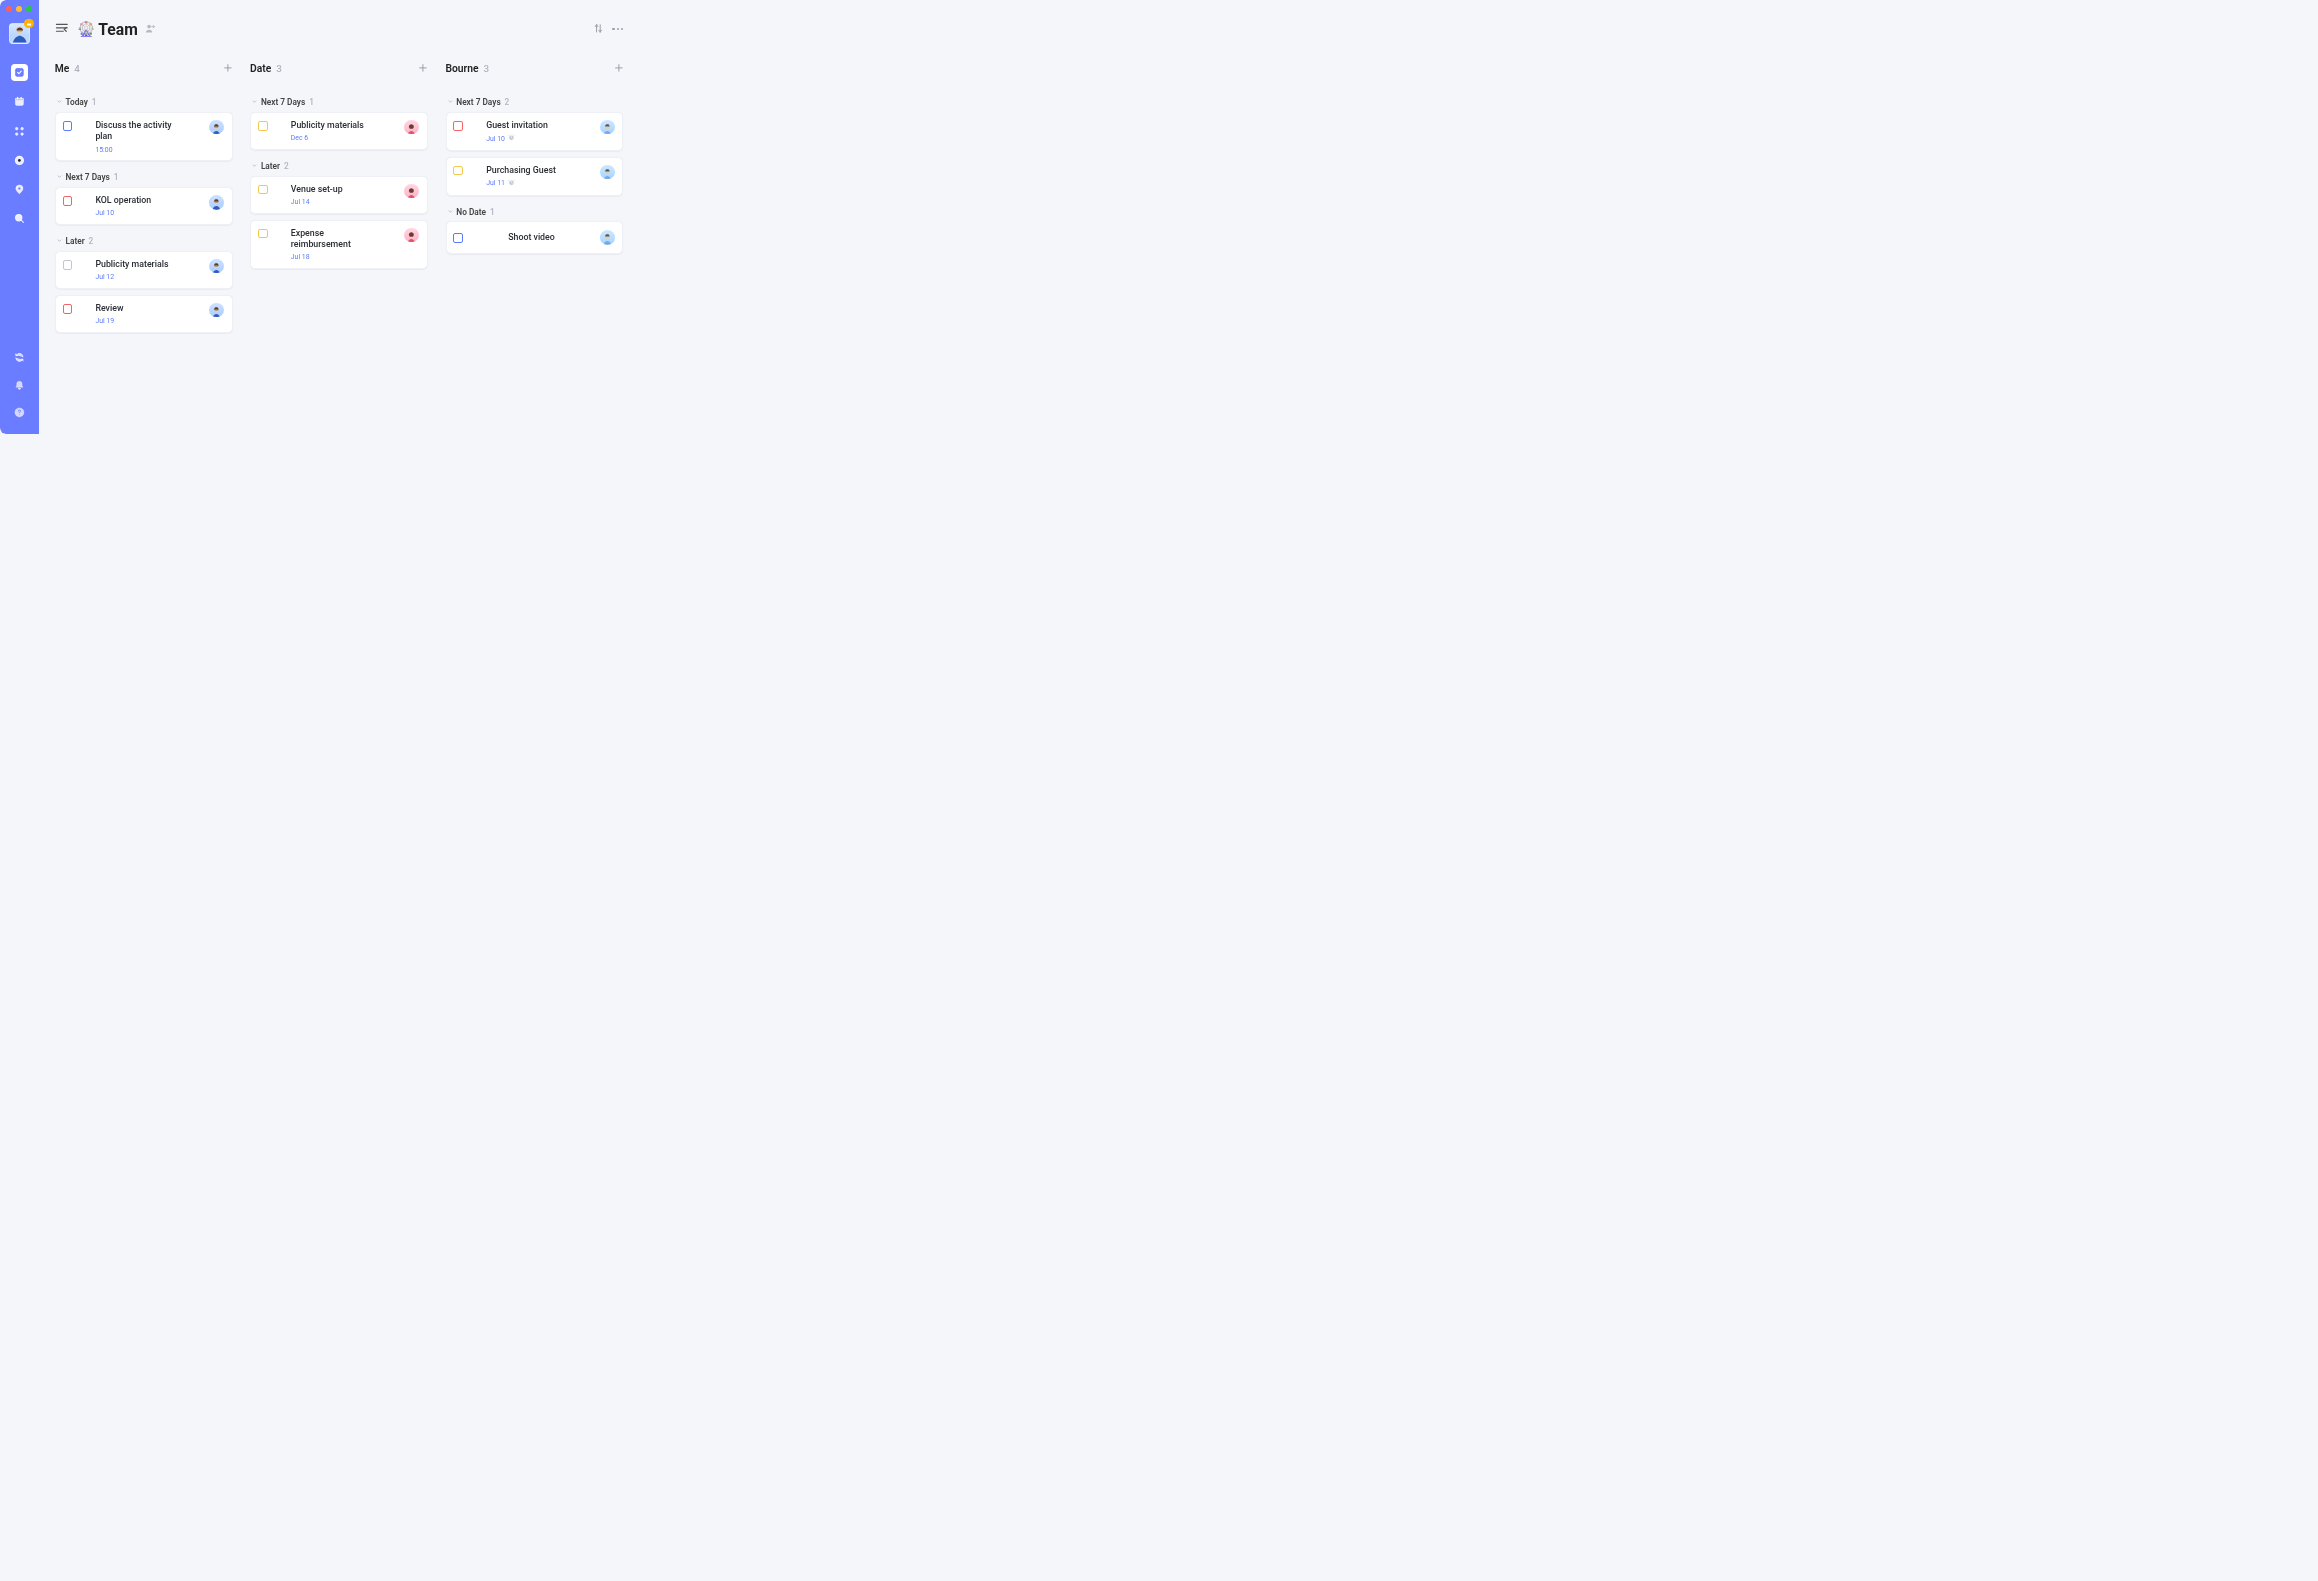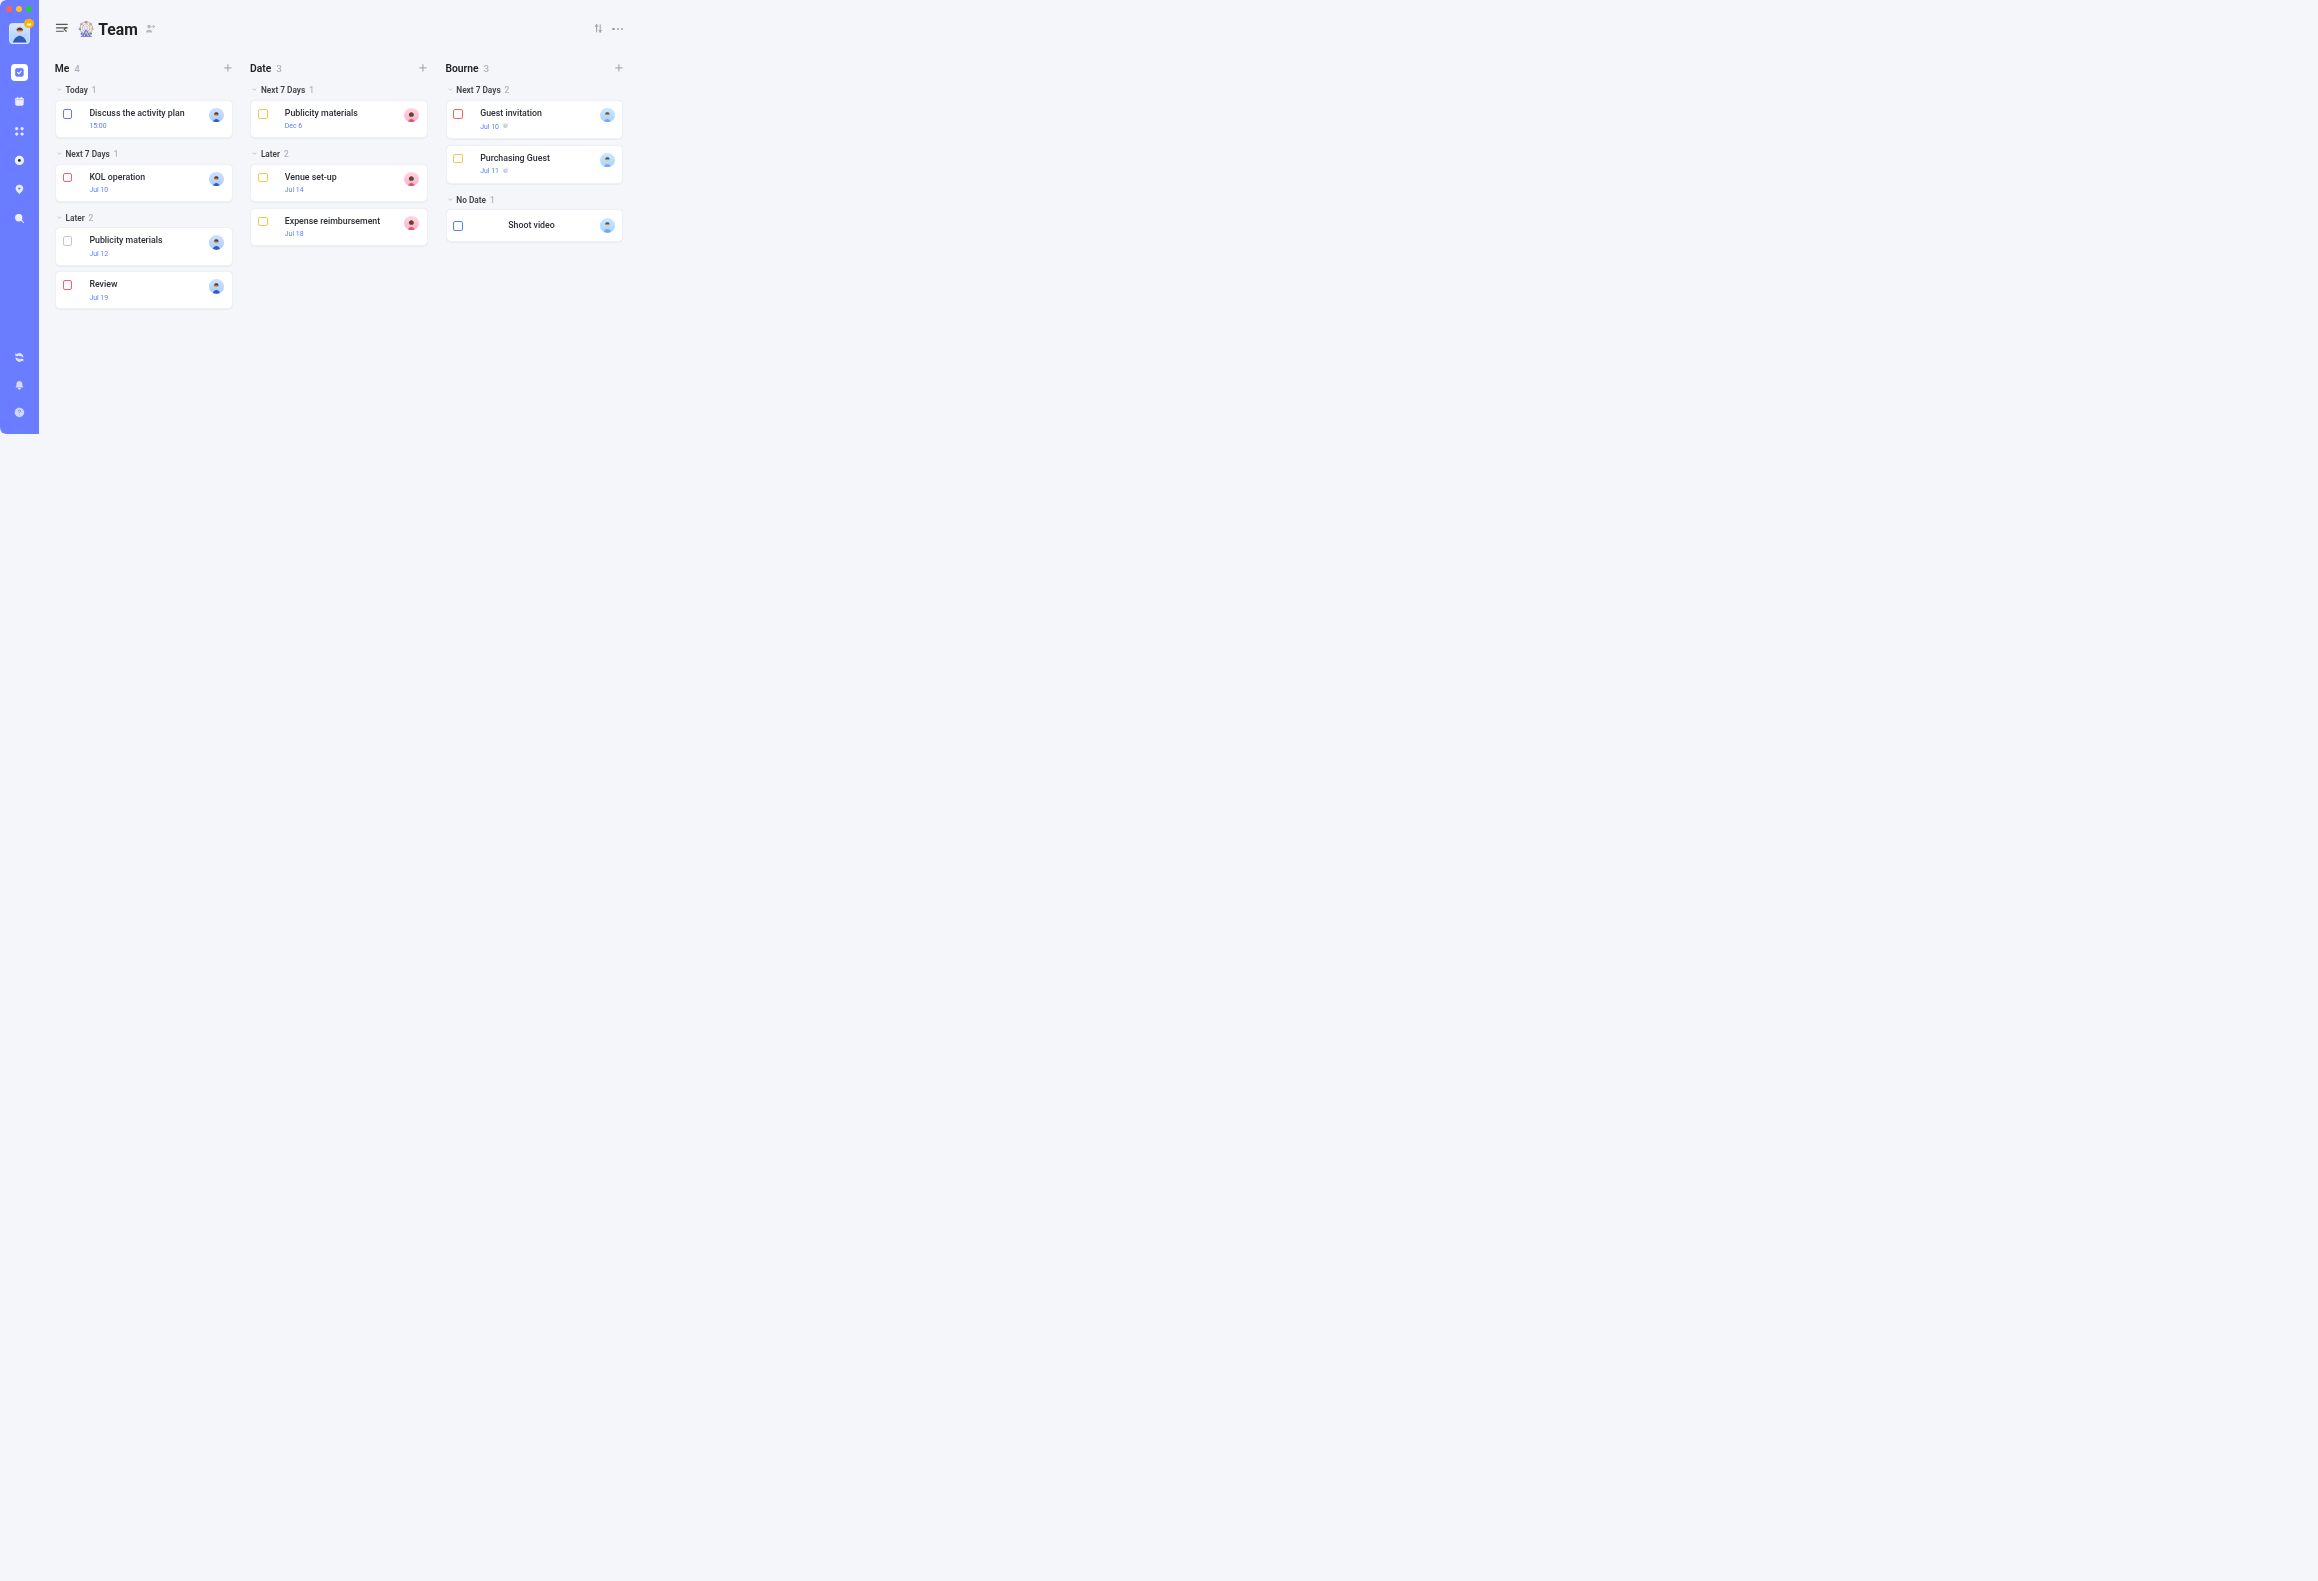--- a/index.html
+++ b/index.html
@@ -100,21 +100,21 @@
 .header-spacer { flex: 1; }
 .header-action { margin-left: 8.8px; cursor: pointer; }
 .header-action svg { width: 10.8px; height: 10.8px; stroke: #9a9da8; fill: none; }
 .more-dots { display: flex; gap: 2px; align-items: center; margin-left: 8.8px; cursor:pointer; }
 .more-dots span { width: 2.4px; height: 2.4px; background: #9a9da8; border-radius: 50%; }
 
 .board { display: flex; gap: 17.6px; }
 .column { width: 181px; }
 .col-header {
   display: flex; align-items: center;
-  margin-bottom: 6px;
+  margin-bottom: 18px;
   justify-content: flex-end;
 }
 .col-name { font-size: 10.3px; font-weight: 600; color: #222; }
 .col-count { font-size: 9.8px; color: #b0b4c0; margin-left: 4.9px; font-weight: 500;}
 .col-add { margin-left: auto; cursor:pointer; }
 .col-add svg { width: 9.8px; height: 9.8px; stroke: #9a9da8; }
 
 .group { margin-bottom: 6.9px; }
 .group-header {
   display: flex; align-items: flex-end;
@@ -128,21 +128,21 @@
 
 .card {
   background: #fff;
   border-radius: 4.9px;
   padding: 6.9px 7.8px 6.9px 6.9px;
   margin-bottom: 5.9px;
   box-shadow: 0 0.5px 1px rgba(30,40,80,.05);
   border: 0.5px solid #eef0f5;
   display: flex;
   align-items: flex-start;
-  gap: 17px;
+  gap: 23px;
   cursor: pointer;
 }
 .card.compact { align-items: center; padding: 7.8px 7.8px 7.8px 6.9px; text-align: center; }
 .checkbox {
   width: 9.8px; height: 9.8px;
   border: 1px solid;
   border-radius: 2px;
   flex-shrink: 0;
   margin-top: 1px;
 }

